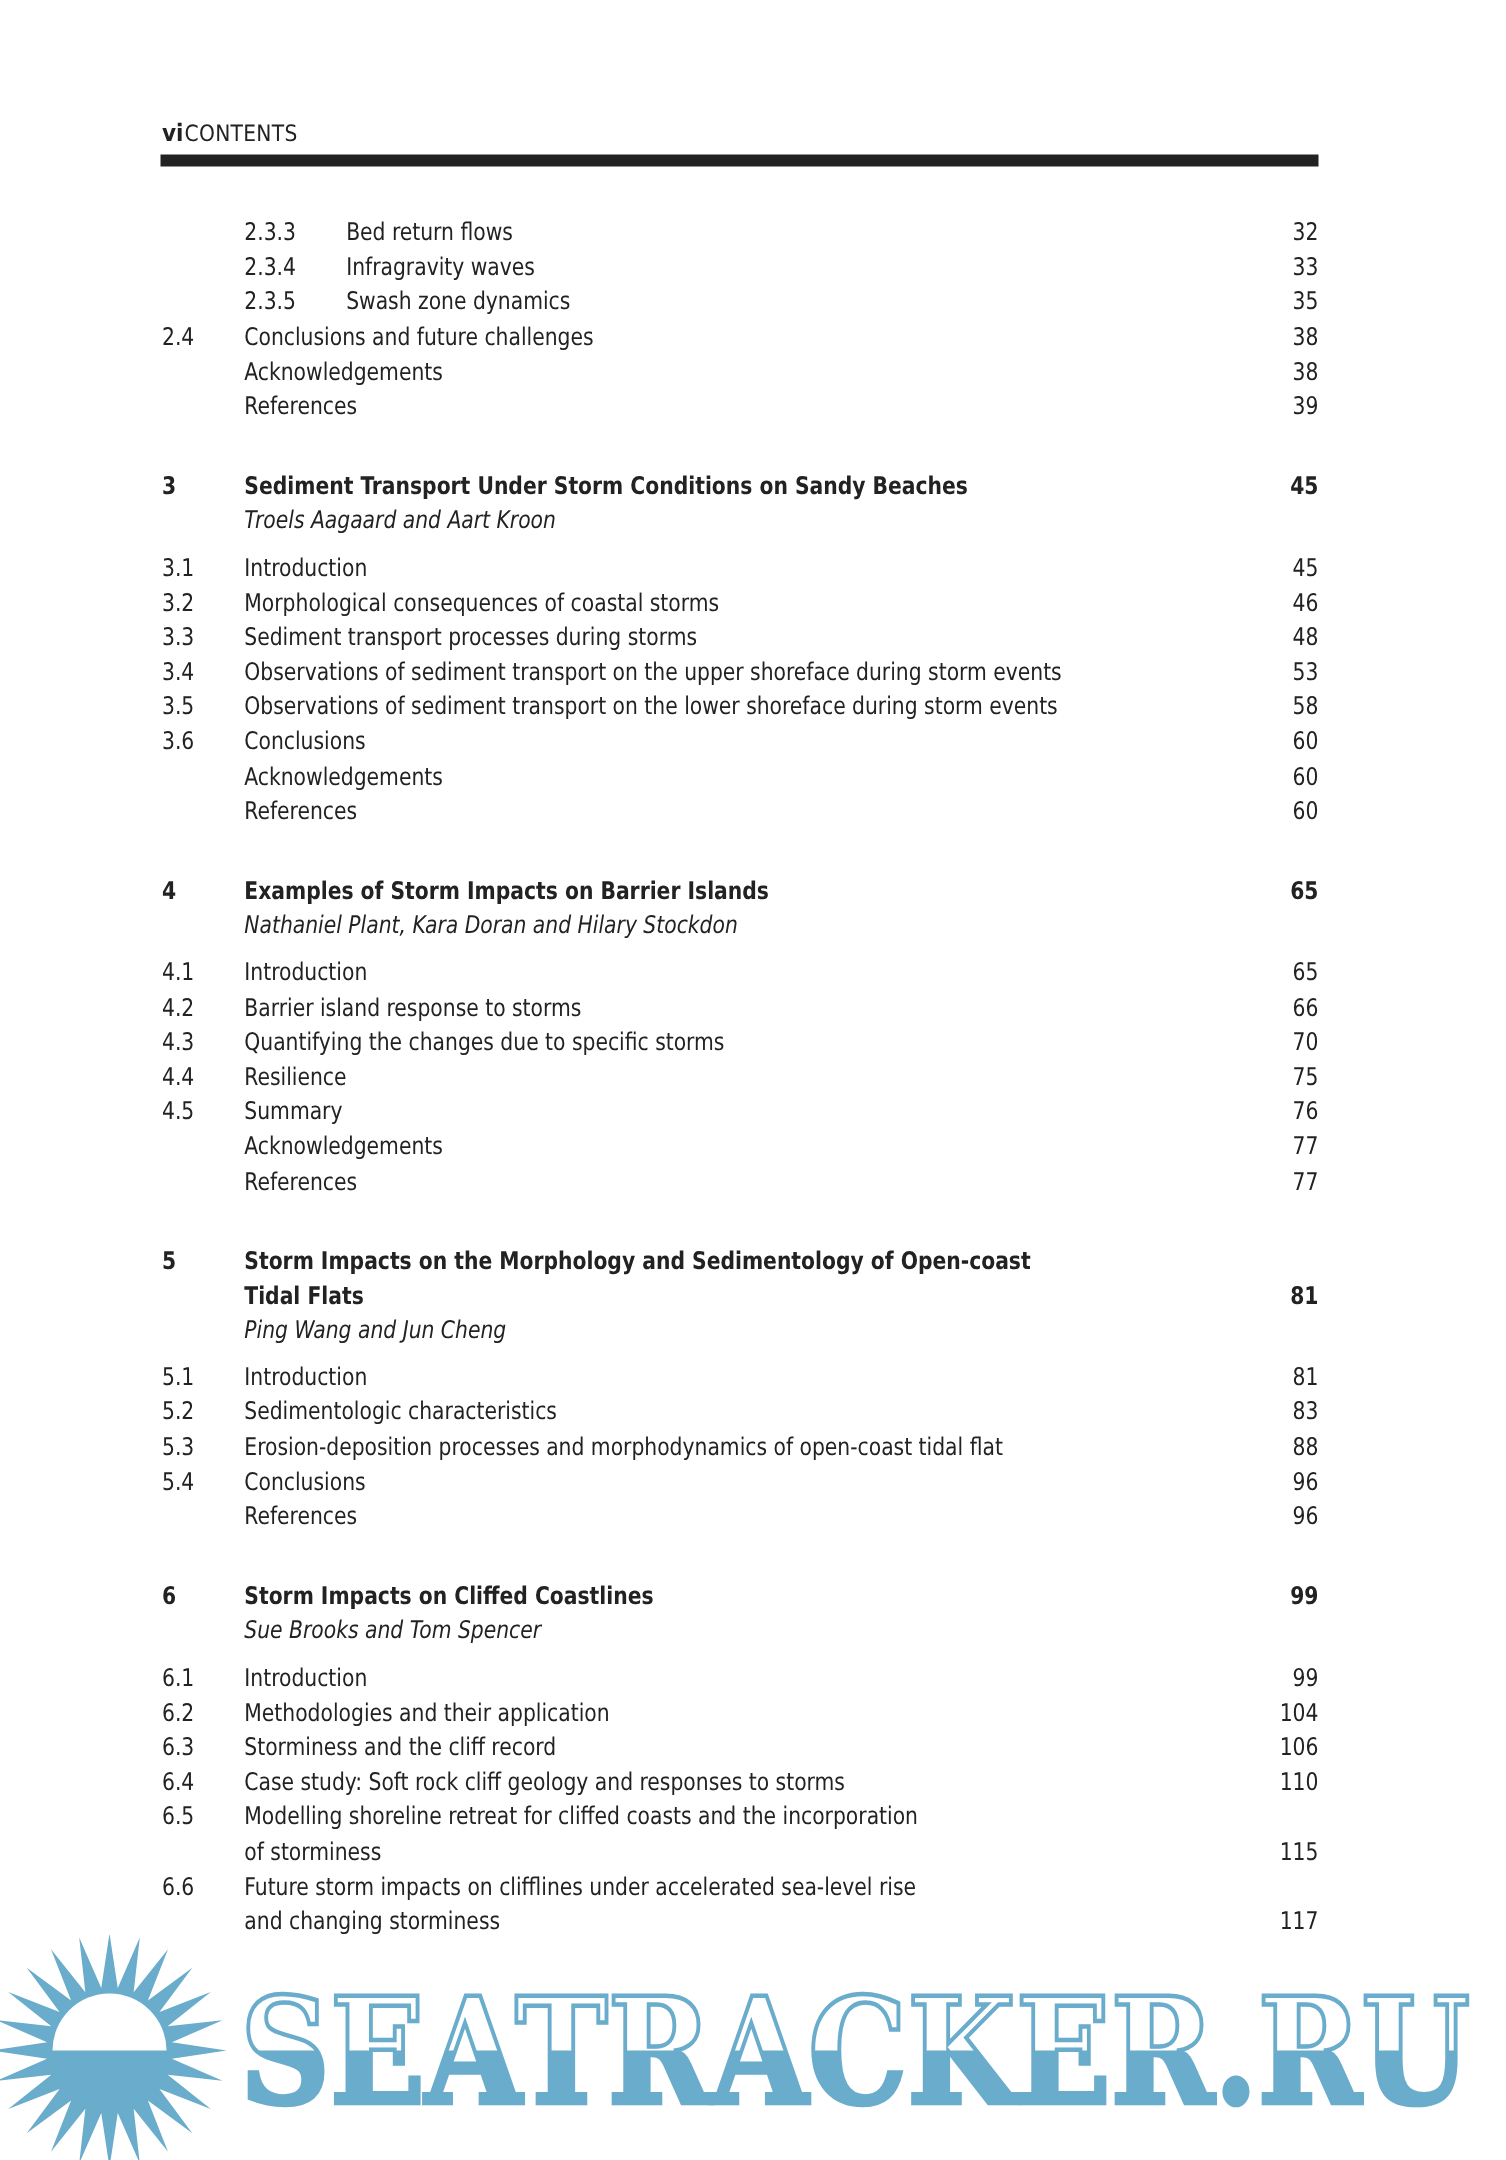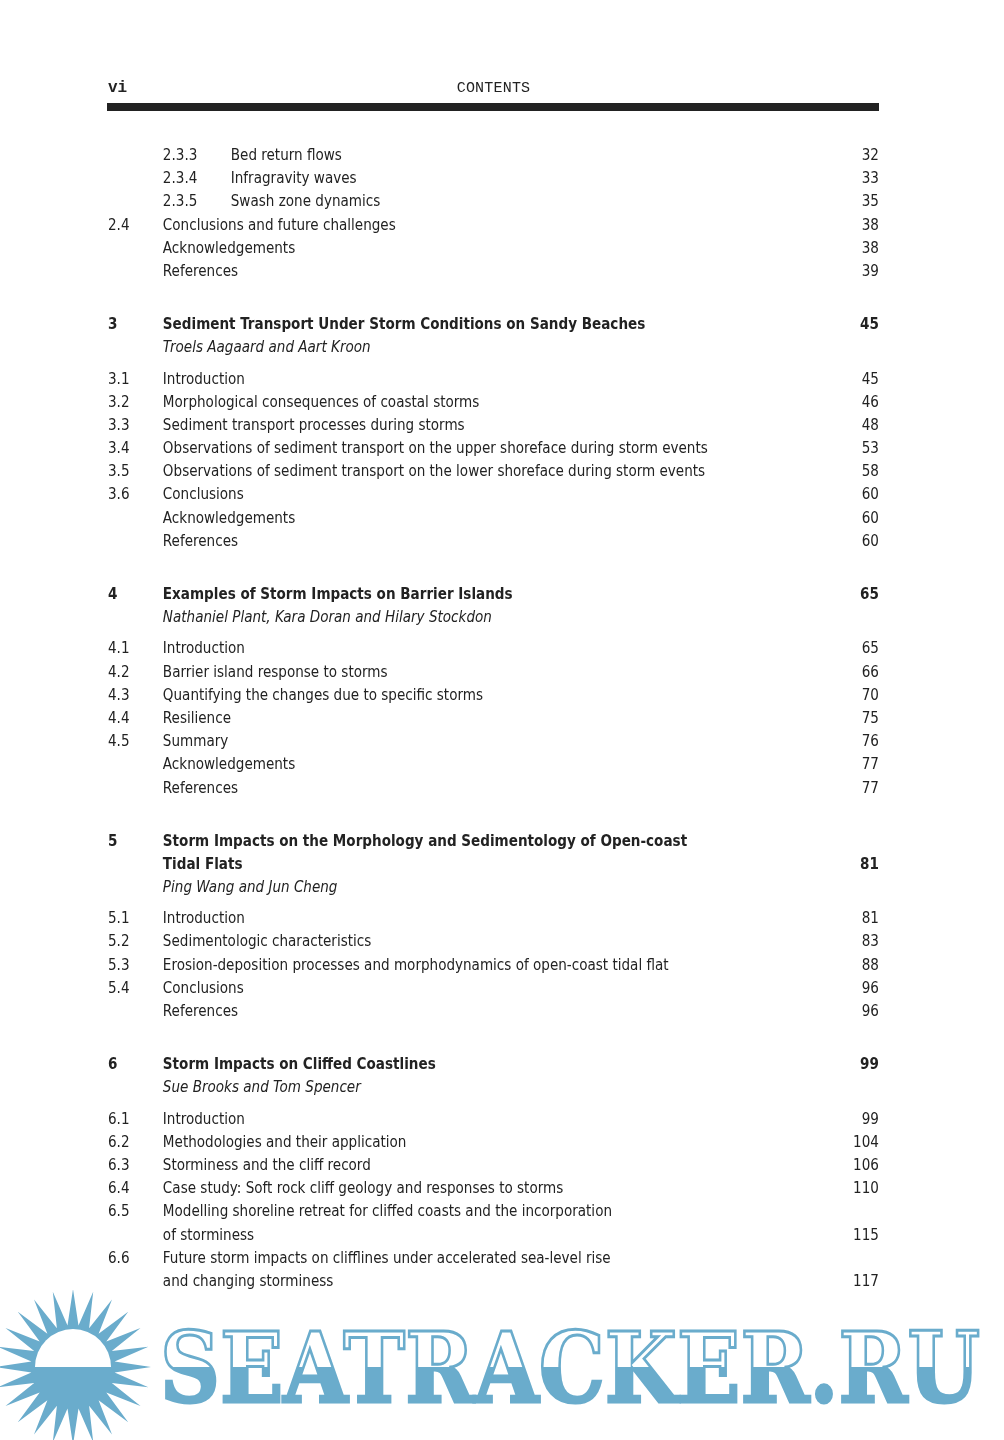--- a/index.html
+++ b/index.html
@@ -2,23 +2,23 @@
 <html><head>
 <meta charset="utf-8">
 <style>
   html, body { margin: 0; padding: 0; }
   body {
     width: 1004px; height: 1440px; background: #ffffff; position: relative; overflow: hidden;
     font-family: "DejaVu Sans Condensed", "DejaVu Sans", "Liberation Sans", sans-serif;
     color: #222;
   }
   .page { position: absolute; left: 108px; top: 0; width: 771px; }
-  .running-head { position: absolute; top: 79px; left: 0; width: 771px; height: 22px; font-family: Liberation Mono, monospace; }
+  .running-head { position: absolute; top: 79px; left: 0; width: 771px; height: 22px; }
   .folio { position: absolute; left: 0; top: 0; font-weight: bold; font-size: 16px; }
-  .runhead-title { position: absolute; left: 0; width: 771px; text-align: center; top: 1px; font-size: 15px; letter-spacing: 0.2px; }
+  .runhead-title { position: absolute; left: 15px; width: 771px; text-align: left; top: 1px; font-size: 15px; letter-spacing: 0.2px; }
   .rule { position: absolute; top: 103px; left: -1px; width: 772px; height: 8px; background: #222; }
   .toc { position: absolute; top: 143px; left: 0; width: 771px; font-size: 16.2px; line-height: 23.2px; transform: scaleX(0.93); transform-origin: left top; width: 829px; }
   .row { position: relative; height: 23.2px; white-space: nowrap; }
   .num { position: absolute; left: 0; }
   .title { position: absolute; left: 59px; }
   .subnum { position: absolute; left: 59px; }
   .subtitle { position: absolute; left: 132px; }
   .pg { position: absolute; right: 0; text-align: right; }
   .chapter { font-weight: bold; }
   .authors { font-style: italic; }

